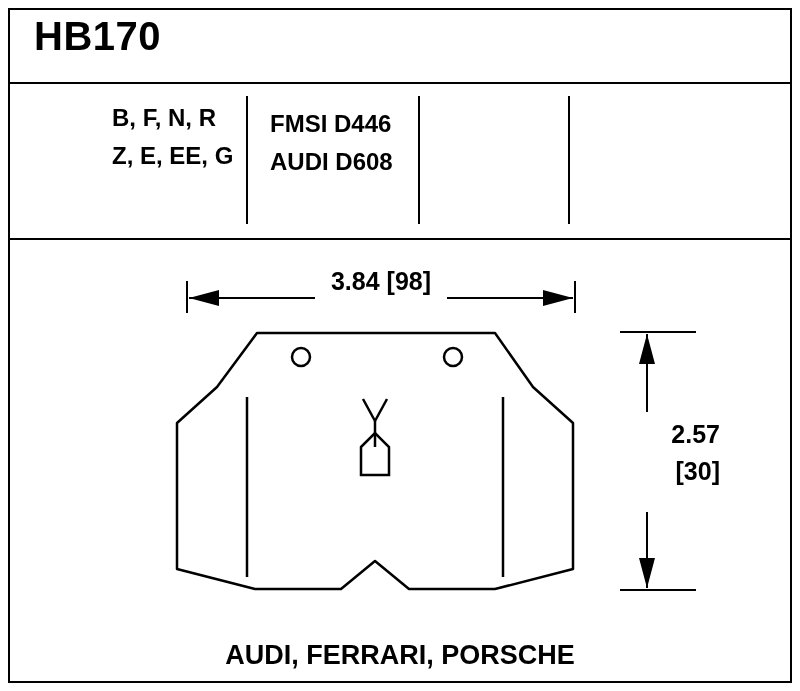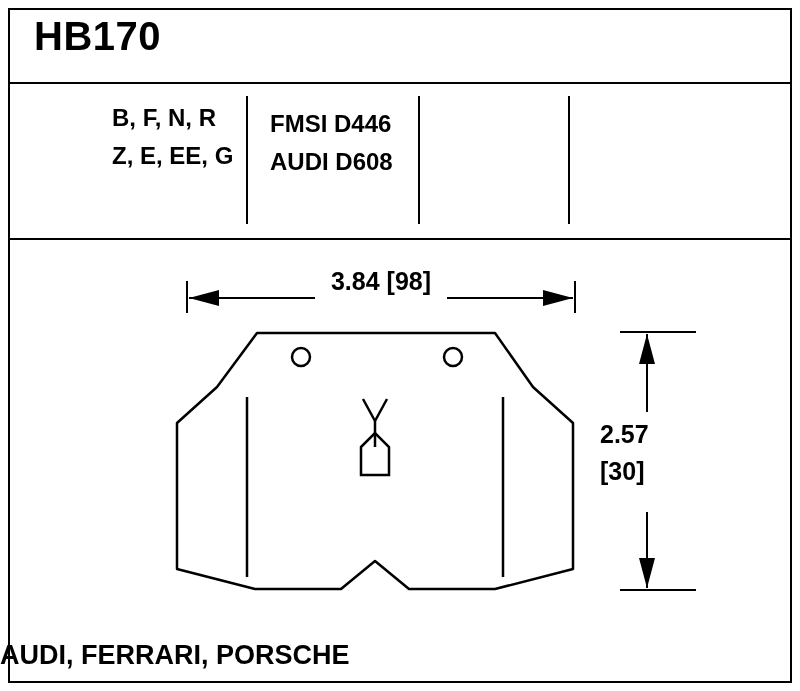--- a/index.html
+++ b/index.html
@@ -92,38 +92,38 @@
     left: 600px;
     top: 330px;
     width: 120px;
     height: 262px;
   }
   #height-label {
     position: absolute;
     left: 0;
     top: 86px;
     width: 120px;
-    text-align: left;
+    text-align: right;
     font-size: 25px;
     font-weight: bold;
     line-height: 37px;
   }
 
   #pad-drawing {
     position: absolute;
     left: 165px;
     top: 325px;
   }
 
   #vehicles {
     position: absolute;
     left: 0;
     top: 640px;
     width: 800px;
-    text-align: left;
+    text-align: center;
     font-size: 27px;
     font-weight: bold;
   }
 </style>
 </head>
 <body>
 
 <div id="page">
 
   <div class="border-frame"></div>

